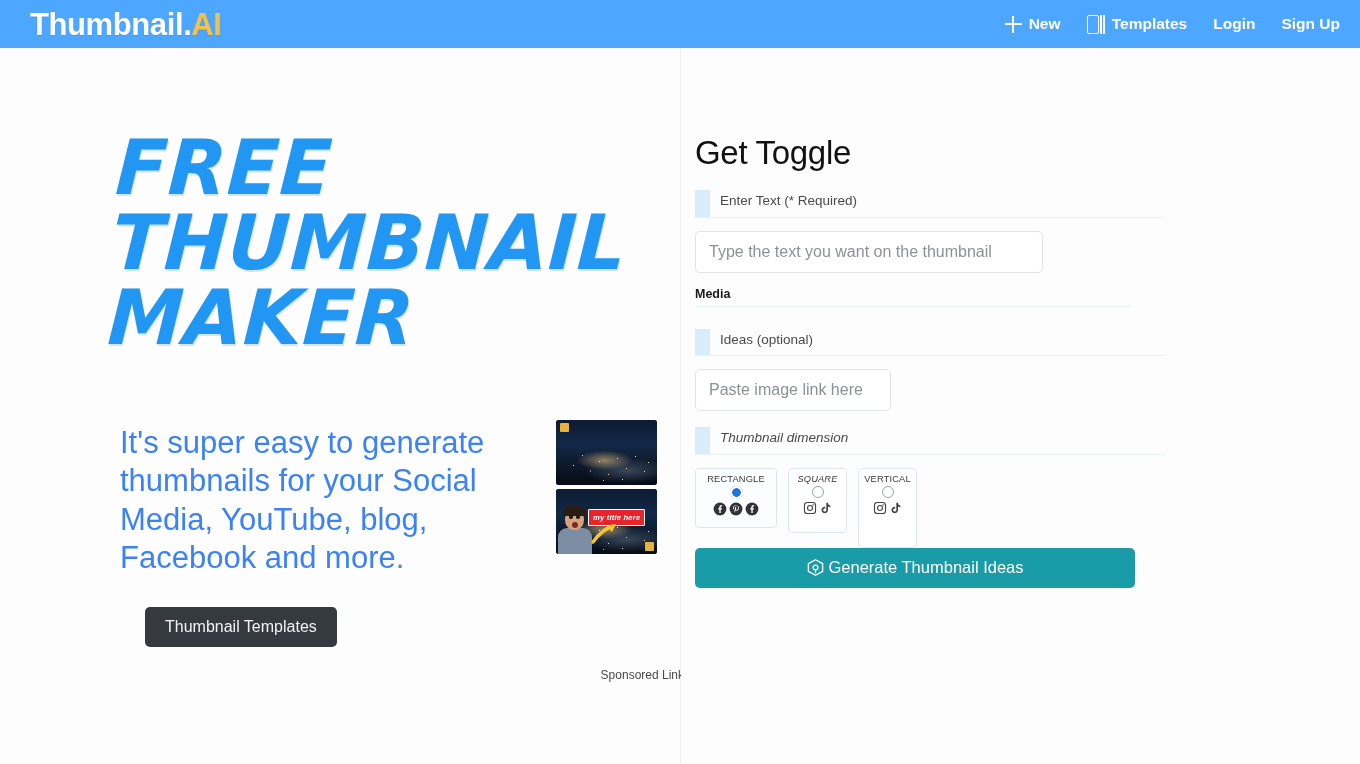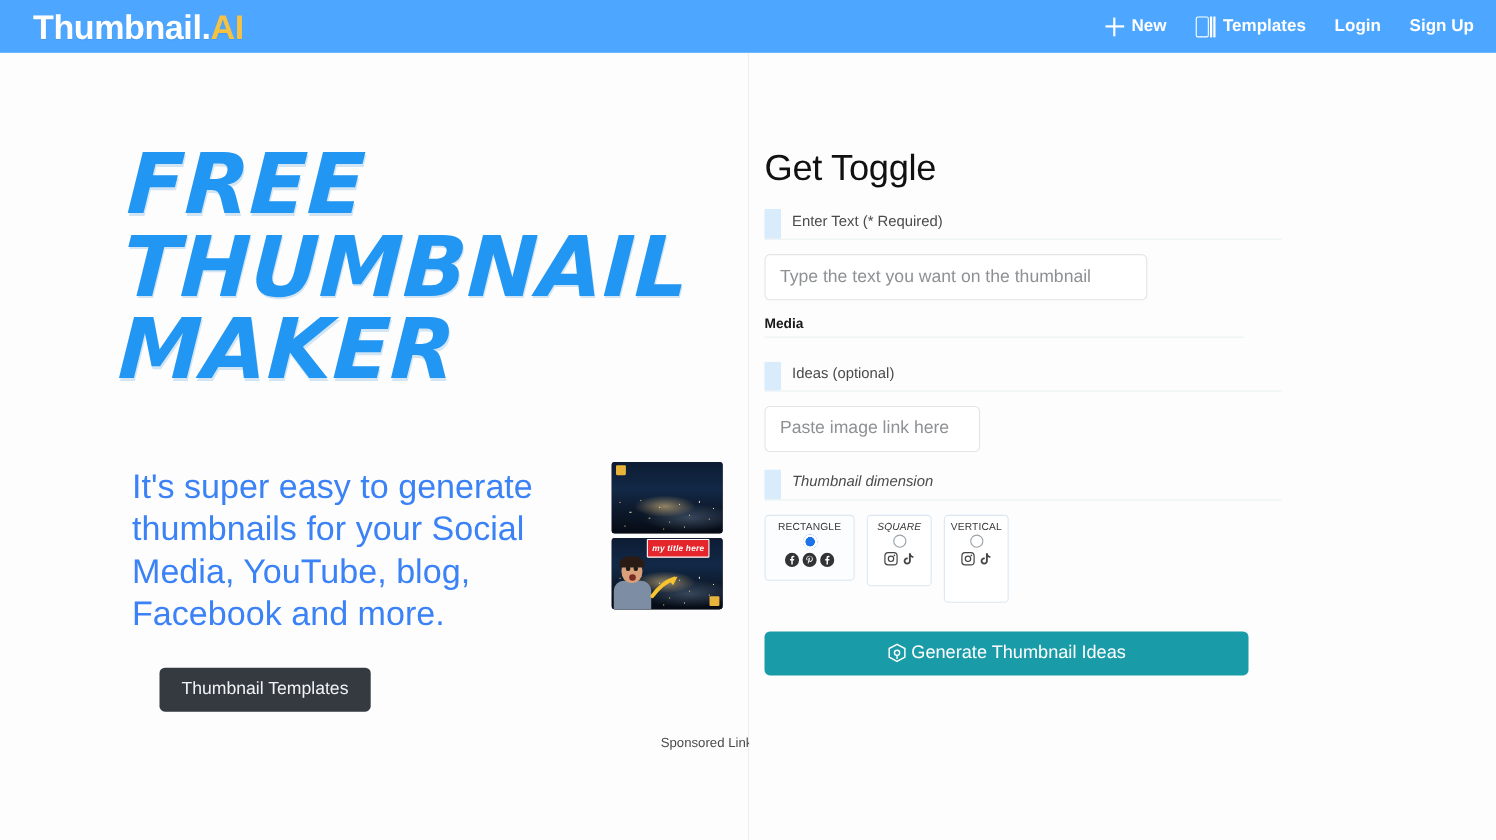--- a/index.html
+++ b/index.html
@@ -228,21 +228,21 @@
   }
   .person .body {
     position: absolute; left: 0; bottom: 0;
     width: 34px; height: 26px;
     border-radius: 9px 9px 0 0;
     background: #7d8da3;
   }
 
   .title-banner {
     position: absolute;
-    left: 32px; top: 1px;
+    left: 32px; top: 20px;
     background: #e4262c;
     color: #fff;
     font-size: 7.6px;
     font-weight: bold;
     font-style: italic;
     padding: 3px 4px;
     border: 1px solid #ffffff;
     border-radius: 1px;
     white-space: nowrap;
     letter-spacing: .2px;
@@ -369,21 +369,20 @@
   }
   .plat-icons {
     display: flex;
     align-items: center;
     gap: 2px;
     color: #333;
   }
 
   
   .gen-btn {
-    margin-top: 26px;
     width: 440px;
     height: 40px;
     background: #1a9ba8;
     color: #fff;
     border: none;
     border-radius: 5px;
     font-size: 16.5px;
     font-family: "Liberation Sans", sans-serif;
     display: flex;
     align-items: center;

